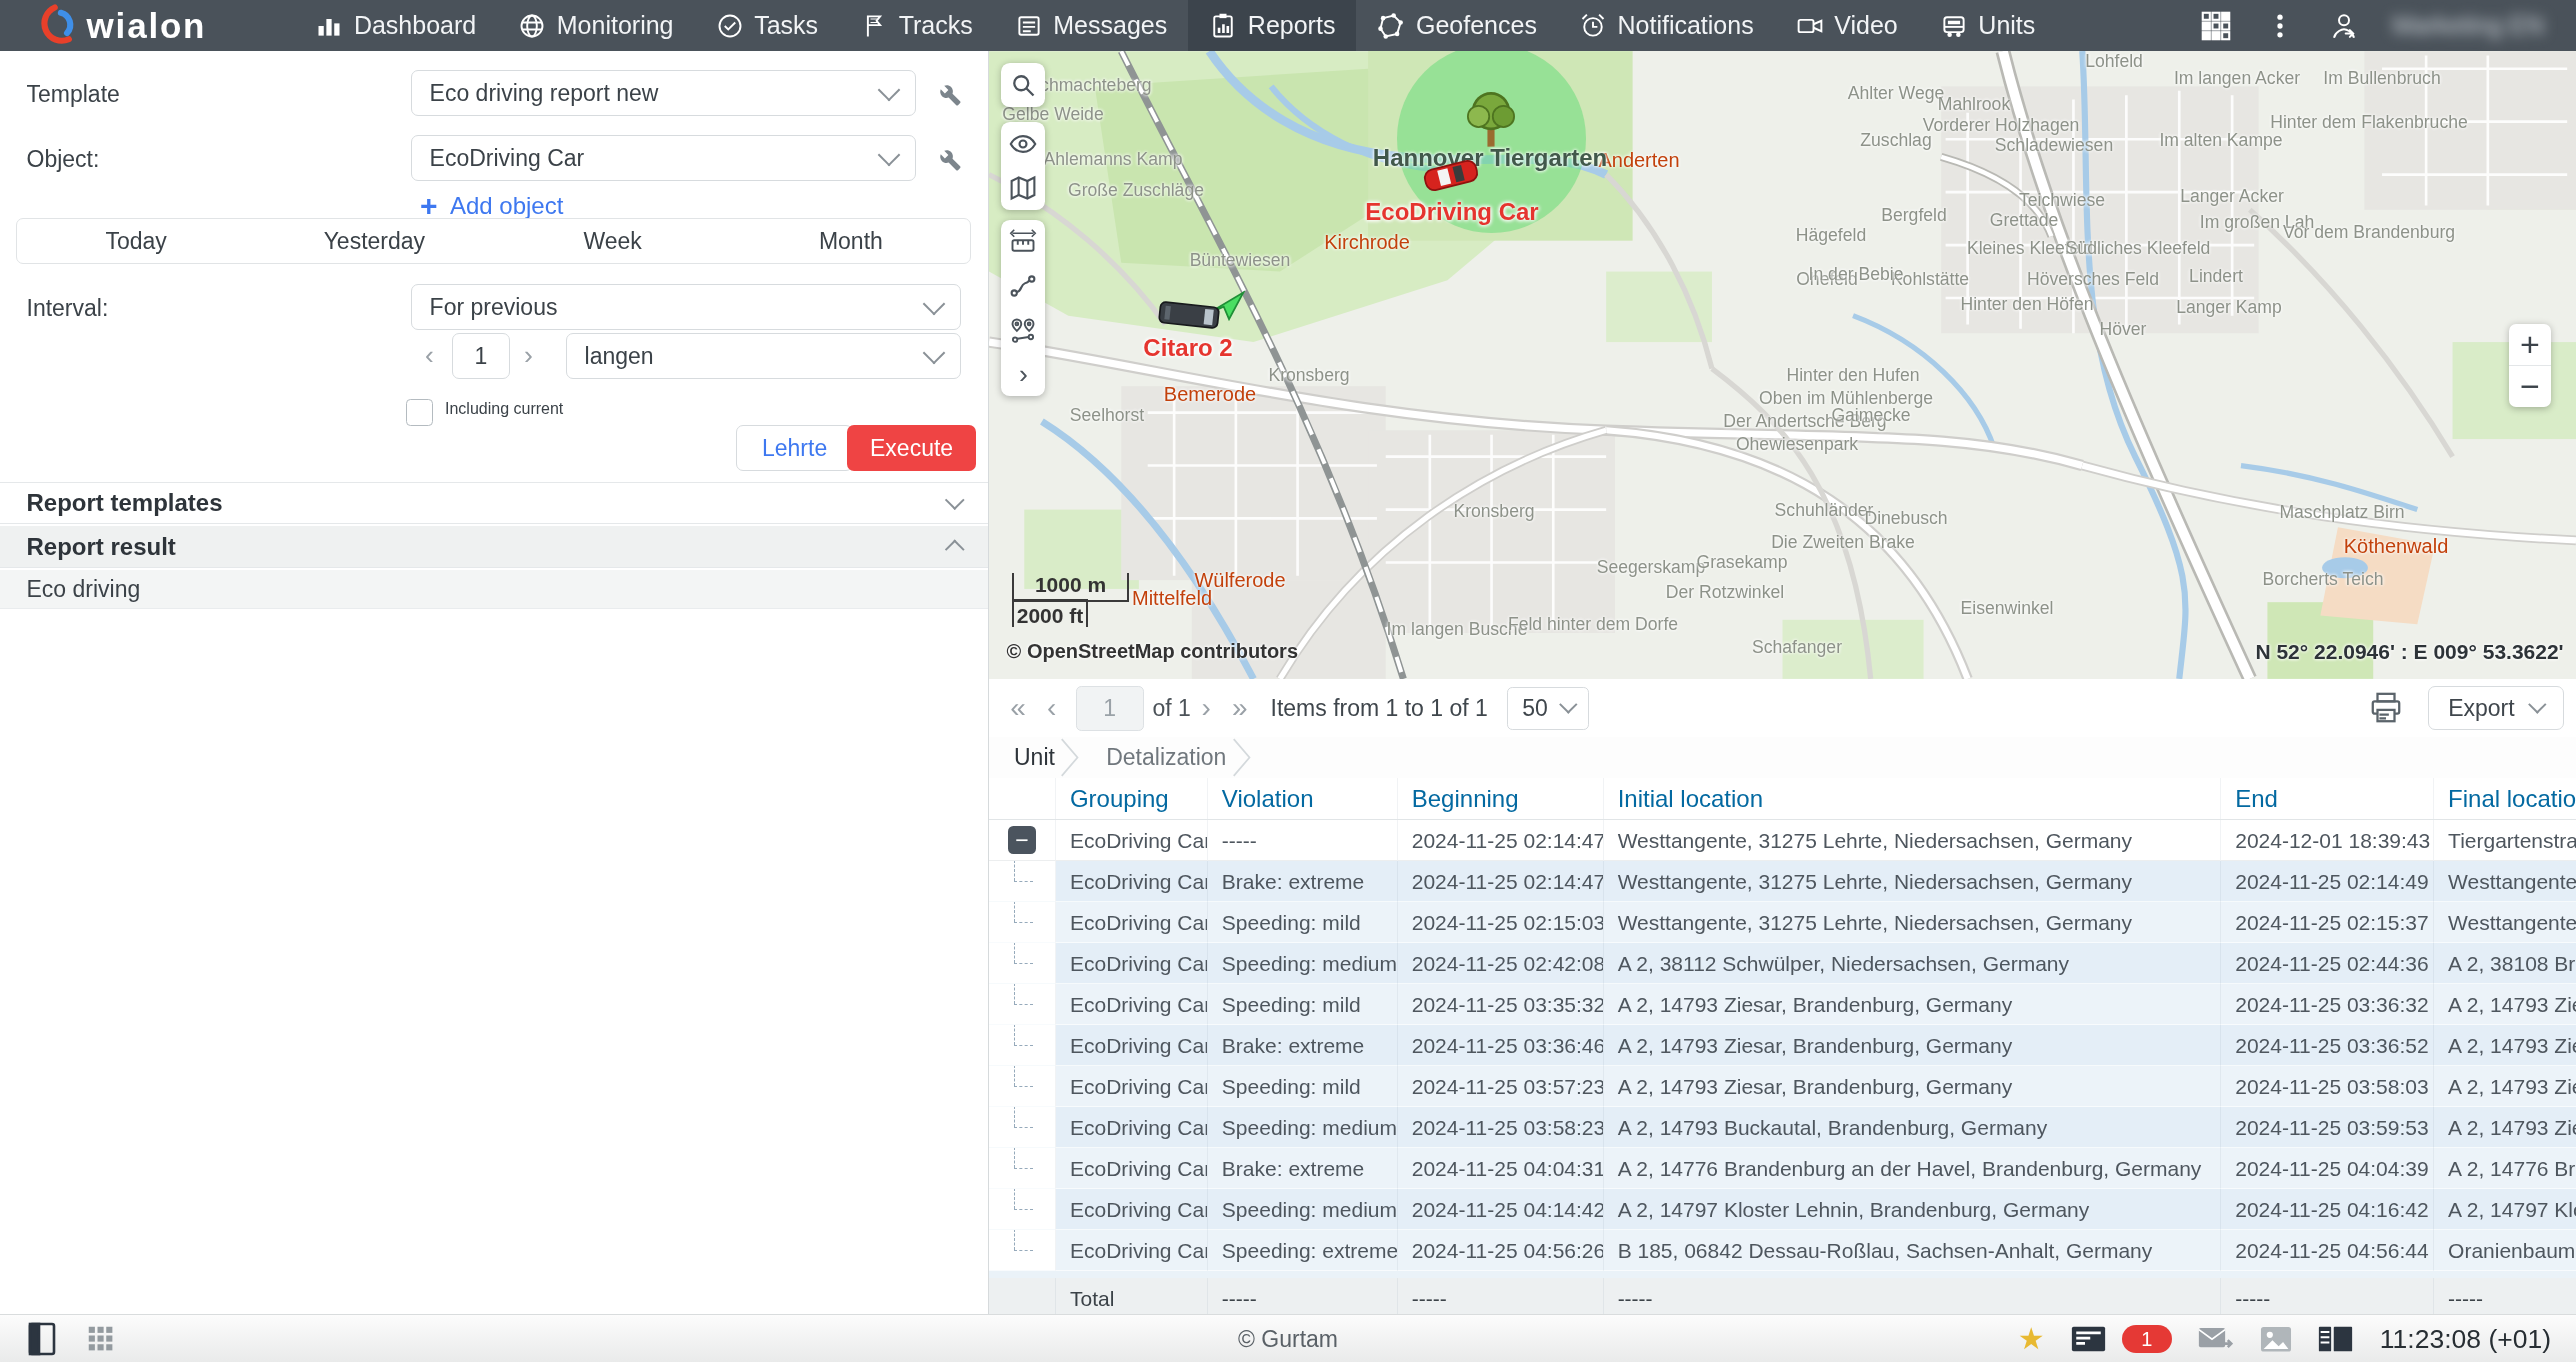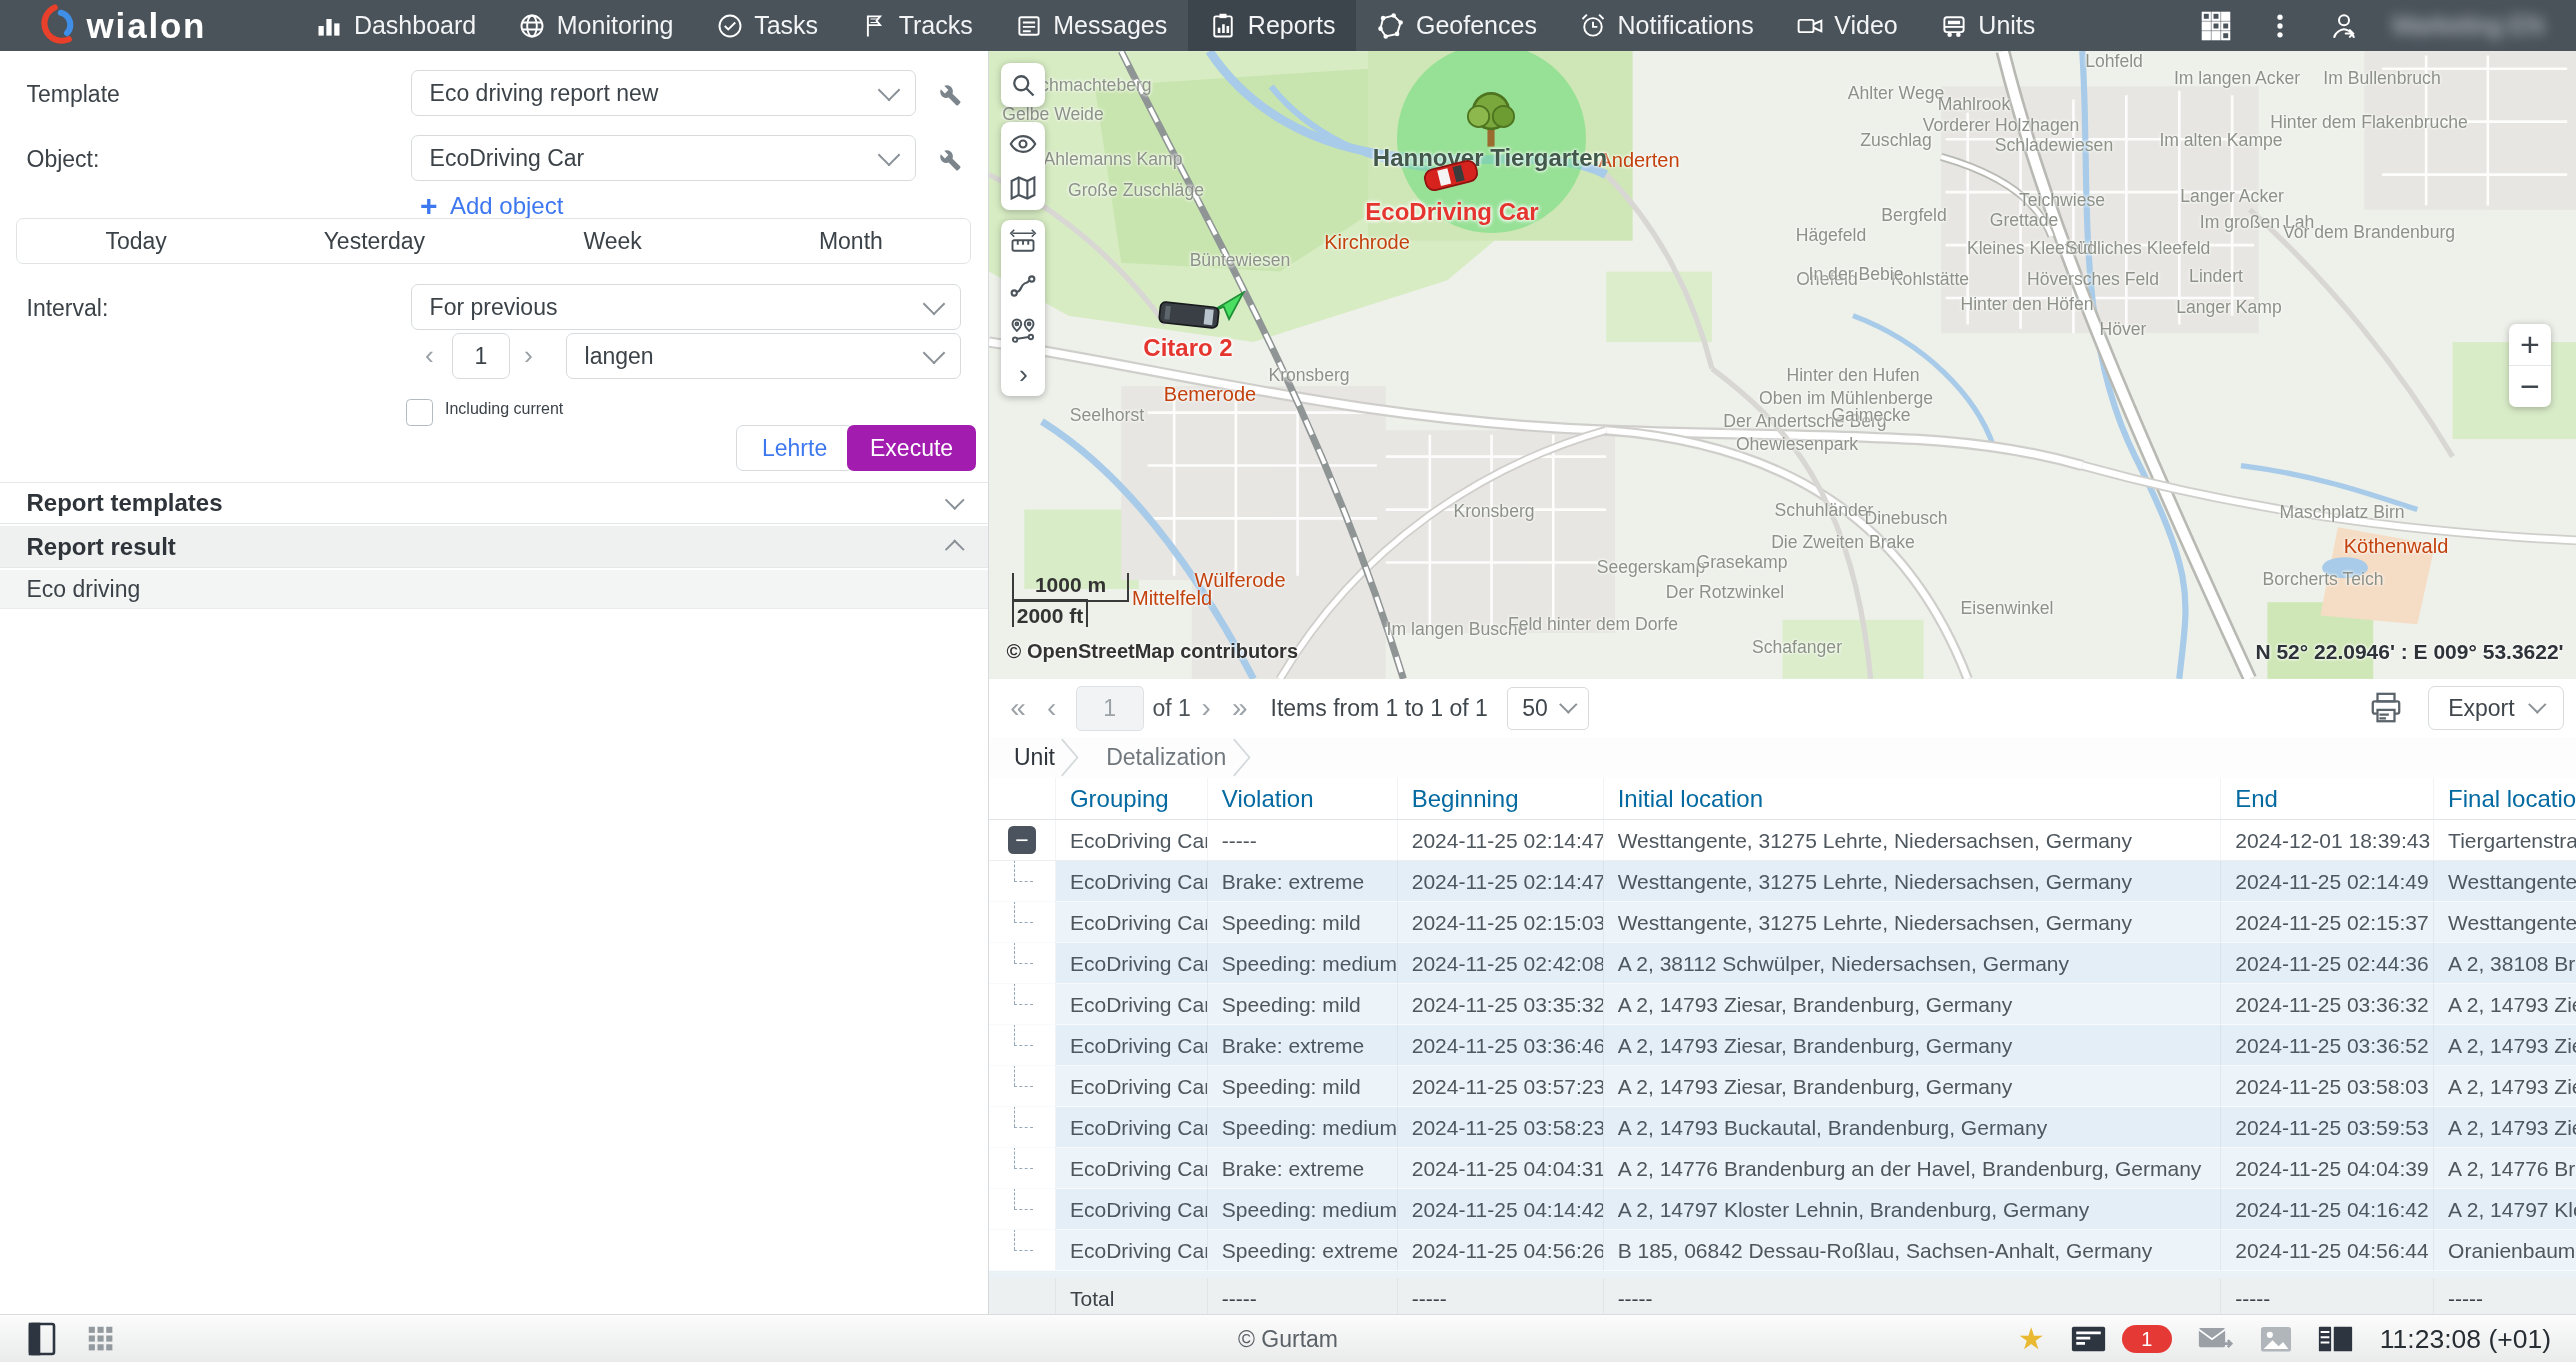--- a/index.html
+++ b/index.html
@@ -36,21 +36,21 @@
   #quick-ranges{position:absolute;left:16px;top:167px;width:953px;height:44px;border:0.9px solid #e1e4e6;
                 border-radius:7px;display:flex;background:#fff;}
   .qr{flex:1;display:flex;align-items:center;justify-content:center;font-size:23px;color:#3b4248;cursor:pointer;}
   .step-arrow{font-size:26.5px;color:#9aa1a7;cursor:pointer;}
   #num-input{position:absolute;left:452px;top:0;width:58px;height:46px;border:0.9px solid #d7dbde;border-radius:7px;
              text-align:center;font-size:23px;color:#3b4248;font-family:"Liberation Sans",sans-serif;box-sizing:border-box;}
   .chk{width:25px;height:25px;border:1.8px solid #b4bbc0;border-radius:4.4px;background:#fff;display:inline-block;}
   .btn{height:46px;border-radius:7px;font-size:23px;display:flex;align-items:center;justify-content:center;
        cursor:pointer;box-sizing:border-box;}
   .btn.ghost{border:0.9px solid #d7dbde;color:#3e78f0;background:#fff;padding:0 25px;}
-  .btn.primary{background:#a21caf;color:#fff;padding:0 23px;}
+  .btn.primary{background:#ef4444;color:#fff;padding:0 23px;}
   .sec-head{position:absolute;left:0;width:988px;height:42px;display:flex;align-items:center;
             padding:0 26.5px;box-sizing:border-box;font-size:24px;font-weight:700;color:#2e343a;cursor:pointer;}
   .sec-head .caret{margin-left:auto;width:11.5px;height:11.5px;}
   .list-item{position:absolute;left:0;width:988px;height:39px;display:flex;align-items:center;
              padding:0 26.5px;box-sizing:border-box;font-size:23px;color:#3b4248;cursor:pointer;}
 
   
   #map{position:absolute;left:989px;top:51px;width:1587px;height:628px;overflow:hidden;background:#eef0ea;}
   .map-label{position:absolute;transform:translate(-50%,-50%);font-size:17.6px;color:#8d9289;white-space:nowrap;
              text-shadow:0 0 3.5px #fff,0 0 3.5px #fff;pointer-events:none;}

